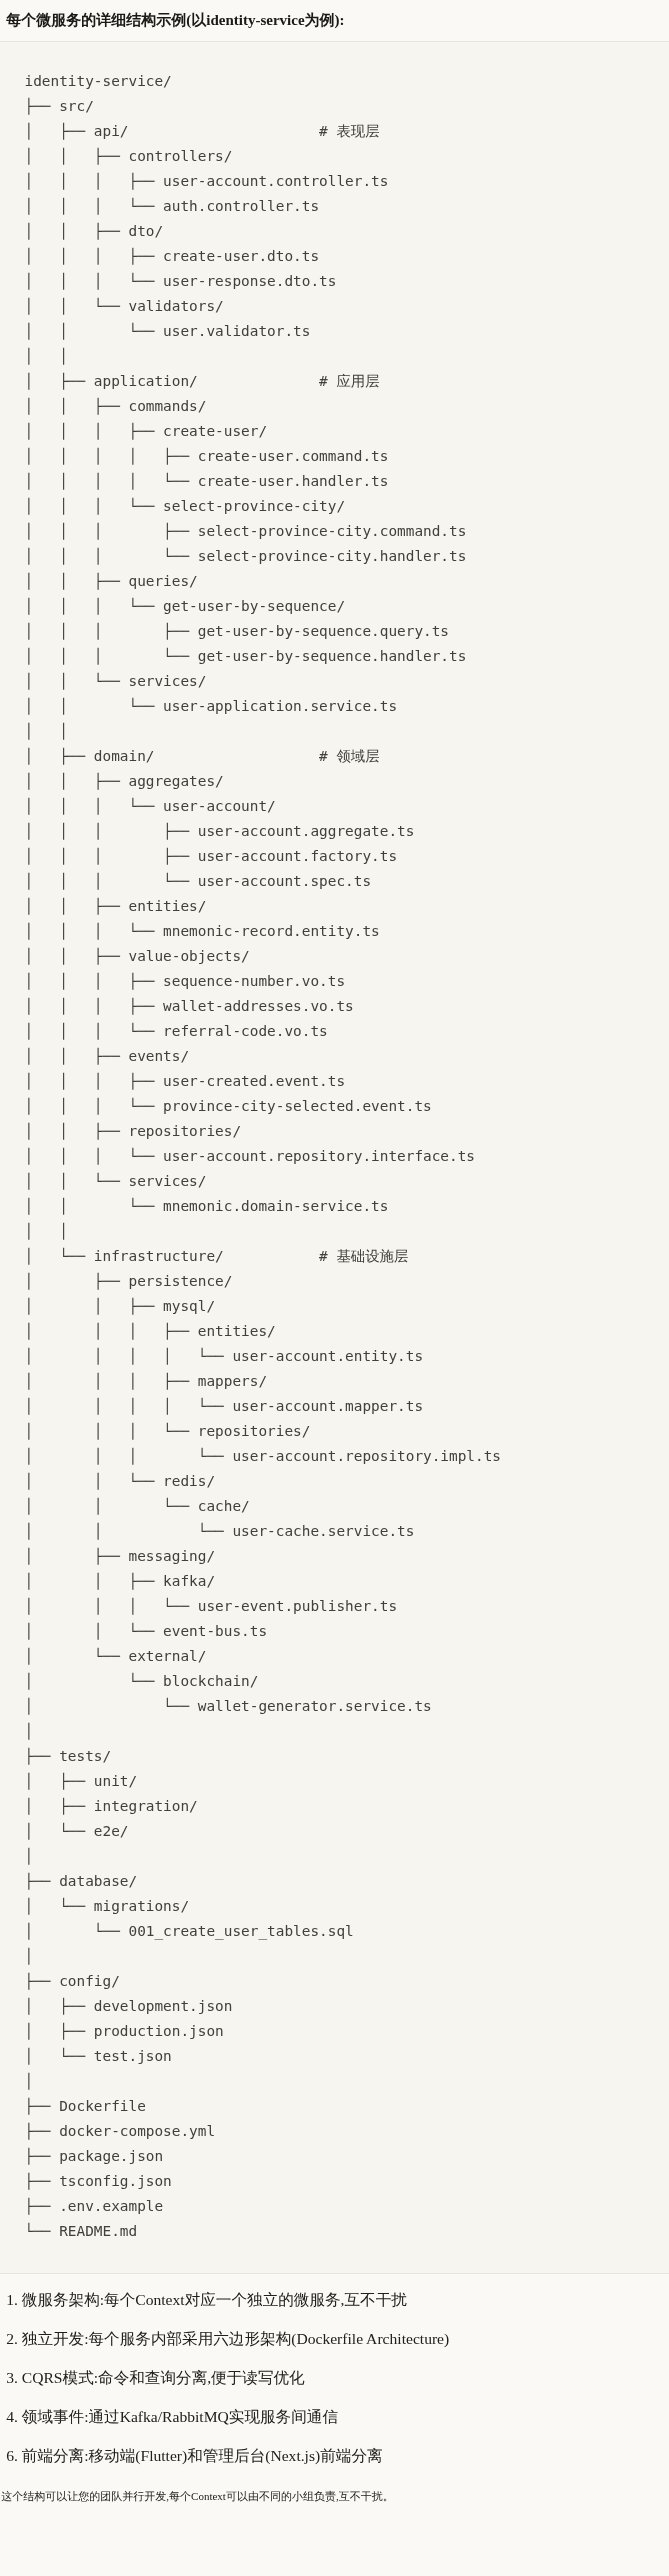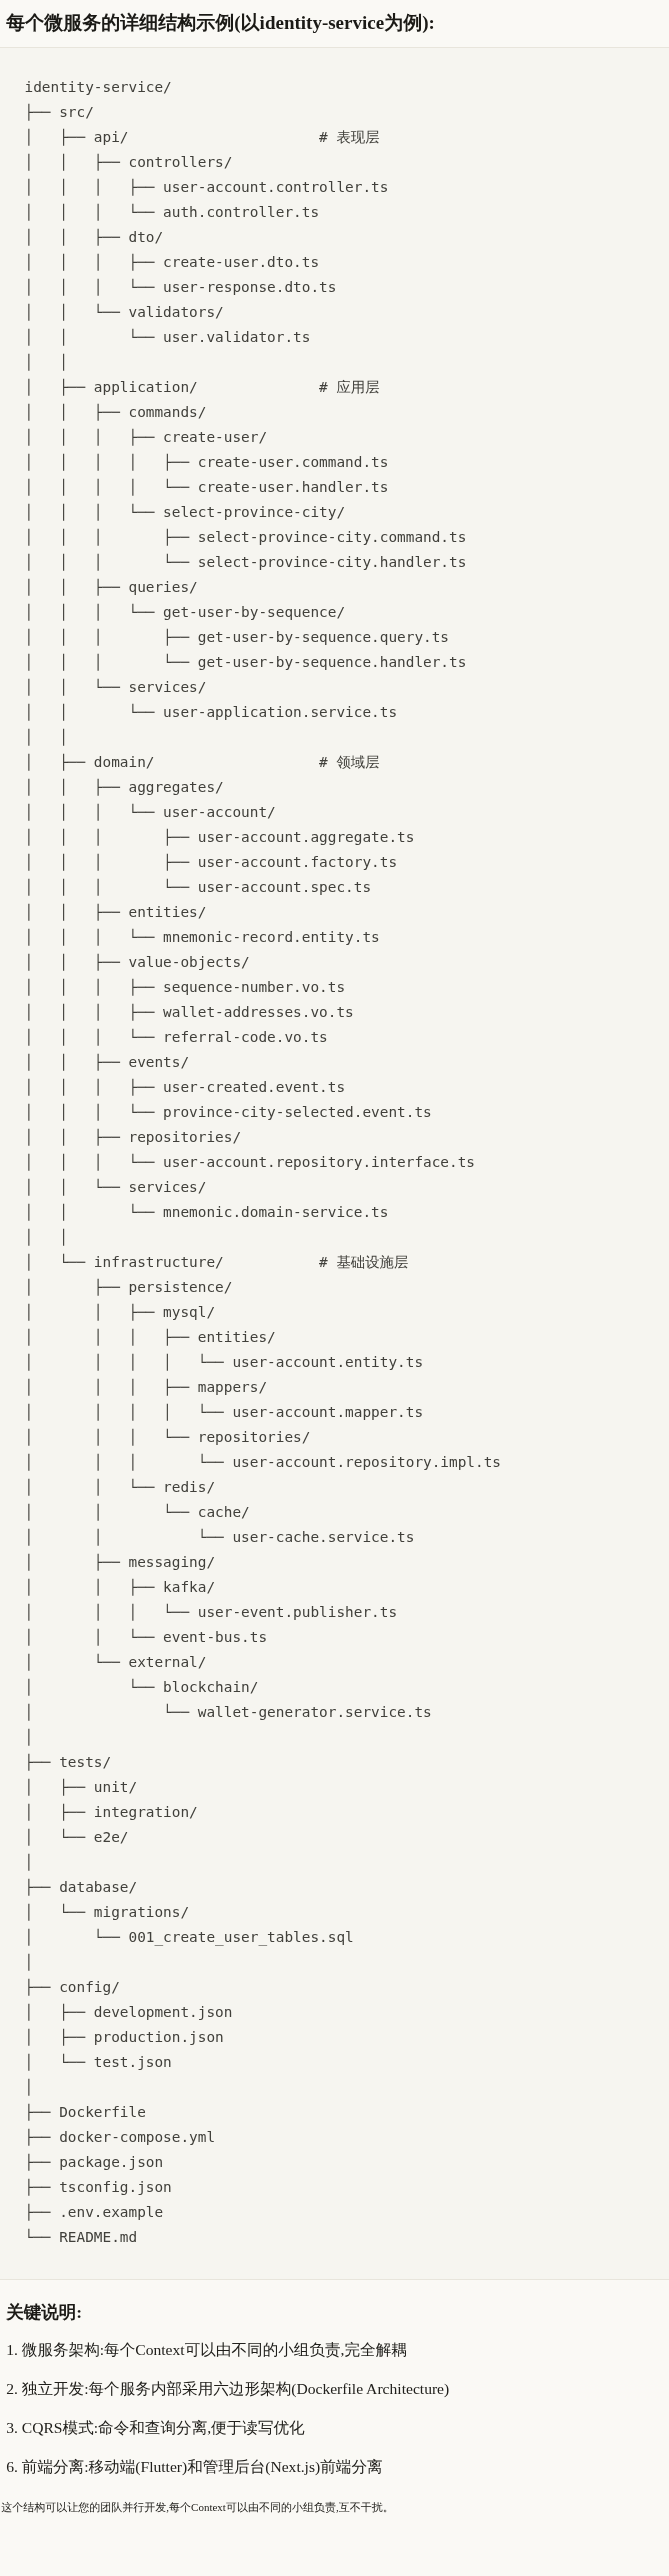--- a/index.html
+++ b/index.html
@@ -11,21 +11,21 @@
     height: 2576px;
     background: #FAF9F5;
     font-family: "Liberation Serif", "DejaVu Serif", serif;
     color: #21201C;
     overflow: hidden;
   }
   .title {
     margin: 0;
     padding: 9.4px 7.5px 9.4px 6.3px;
     font-family: "Liberation Serif", "DejaVu Serif", serif;
-    font-size: 19px;
+    font-size: 15px;
     line-height: 1.5;
     font-weight: 700;
     color: #1B1A16;
   }
   .code-block {
     background: #F6F5F0;
     border-top: 0.6px solid #E8E5DC;
     border-bottom: 0.6px solid #E8E5DC;
     width: 100%;
     box-sizing: border-box;
@@ -167,26 +167,26 @@
 │
 ├── Dockerfile
 ├── docker-compose.yml
 ├── package.json
 ├── tsconfig.json
 ├── .env.example
 └── README.md</pre>
   </div>
 
   <div class="notes">
-    <h3 class="notes-heading">关键说明:</h3>
 
     <ol class="notes-list" id="notes-list">
-        <li><span class="num">1.</span><strong>微服务架构</strong><span>:每个Context可以由不同的小组负责,完全解耦</span></li>
+        <li><span class="num">1.</span><strong>微服务架构</strong><span>:每个Context对应一个独立的微服务,互不干扰</span></li>
         <li><span class="num">2.</span><strong>独立开发</strong><span>:每个服务内部采用六边形架构(Dockerfile Architecture)</span></li>
         <li><span class="num">3.</span><strong>CQRS模式</strong><span>:命令和查询分离,便于读写优化</span></li>
+        <li><span class="num">4.</span><strong>领域事件</strong><span>:通过Kafka/RabbitMQ实现服务间通信</span></li>
         <li><span class="num">6.</span><strong>前端分离</strong><span>:移动端(Flutter)和管理后台(Next.js)前端分离</span></li>
       </ol>
 
     <p class="closing">这个结构可以让您的团队并行开发,每个Context可以由不同的小组负责,互不干扰。</p>
   </div>
 
 </div>
 
 
 </body></html>

